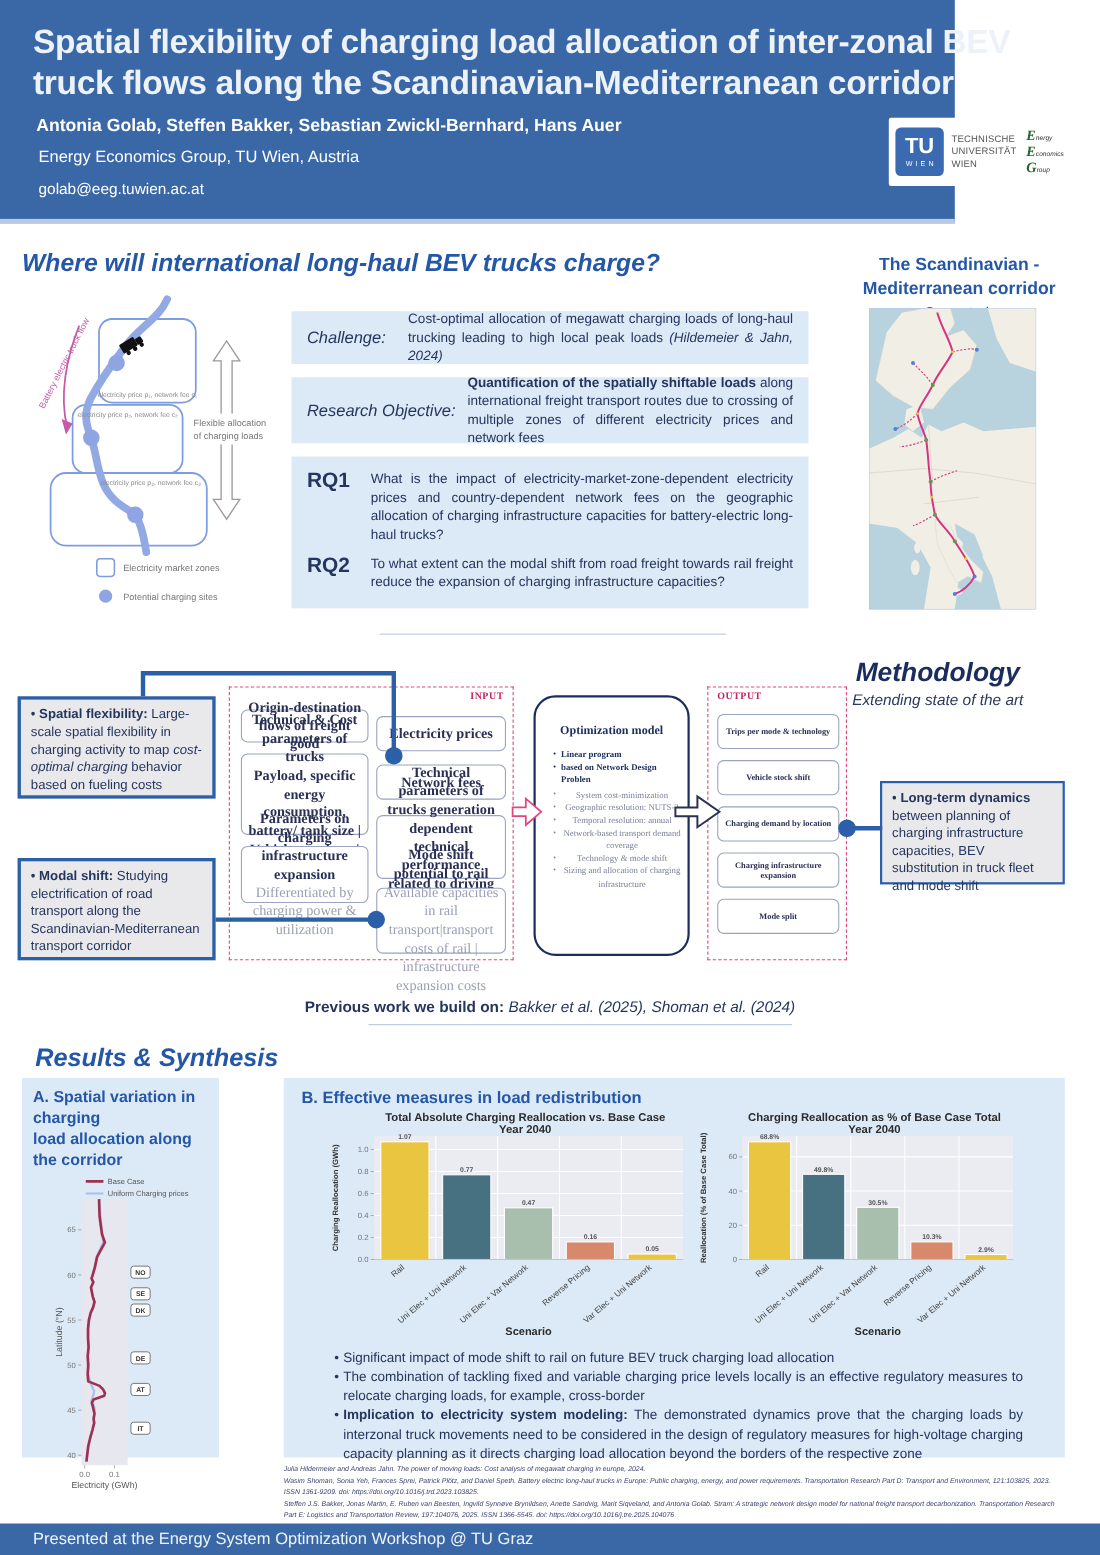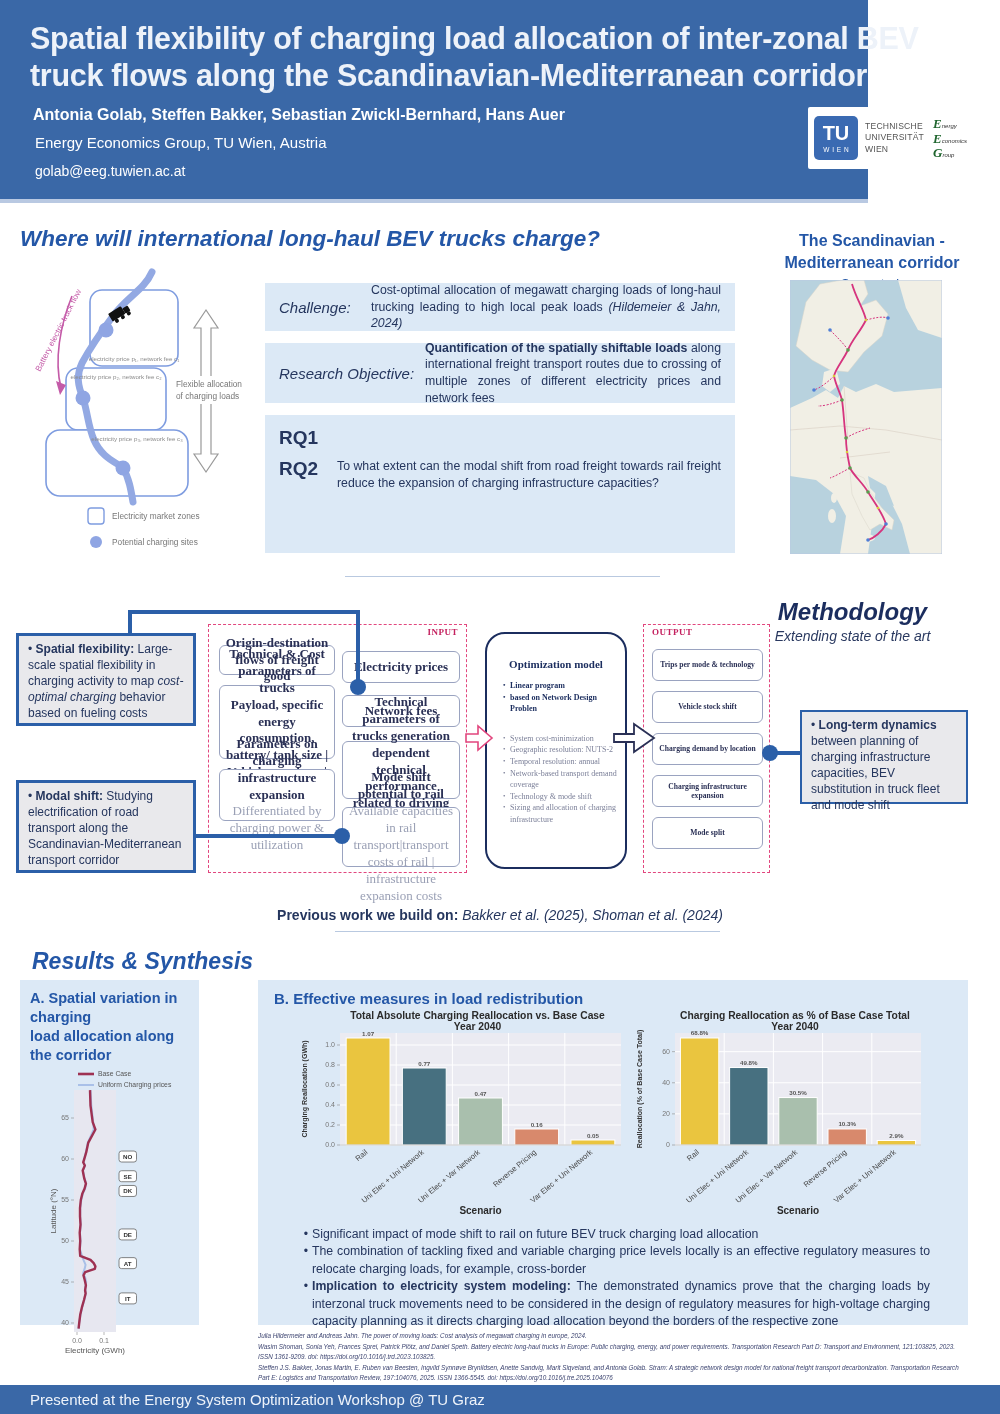--- a/index.html
+++ b/index.html
@@ -187,20 +187,21 @@
   <div class="info-box box-objective">
     <div class="ib-label">Research Objective:</div>
     <div class="ib-text">
       <b>Quantification of the spatially shiftable loads</b><span> along international freight transport routes due to crossing of multiple zones of different electricity prices and network fees</span>
     </div>
   </div>
 
   <div class="box-rq">
     <div class="rq-row">
       <div class="rq-id">RQ1</div>
+      <div class="rq-text">What is the impact of electricity-market-zone-dependent electricity prices and country-dependent network fees on the geographic allocation of charging infrastructure capacities for battery-electric long-haul trucks?</div>
     </div>
     <div class="rq-row">
       <div class="rq-id">RQ2</div>
       <div class="rq-text">To what extent can the modal shift from road freight towards rail freight reduce the expansion of charging infrastructure capacities?</div>
     </div>
   </div>
 
   <div class="corridor">
     <div class="ct"><span>The Scandinavian -</span><br><span>Mediterranean corridor</span></div>
     <div class="cs">Case study</div>
@@ -287,21 +288,21 @@
       </div>
   </div>
 
   <div class="optbox">
     <div class="opt-title">Optimization model</div>
     <ul class="opt-list">
 
     <li class="bld"><span>Linear program</span></li>
         <li class="bld"><span>based on Network Design Problen</span></li>
       </ul>
-    <ul class="opt-list" style="margin-top:18px;">
+    <ul class="opt-list" style="margin-top:2px;text-align:center;">
 
     <li><span>System cost-minimization</span></li>
         <li><span>Geographic resolution: NUTS-2</span></li>
         <li><span>Temporal resolution: annual</span></li>
         <li><span>Network-based transport demand coverage</span></li>
         <li><span>Technology &amp; mode shift</span></li>
         <li><span>Sizing and allocation of charging infrastructure</span></li>
       </ul>
   </div>
 

